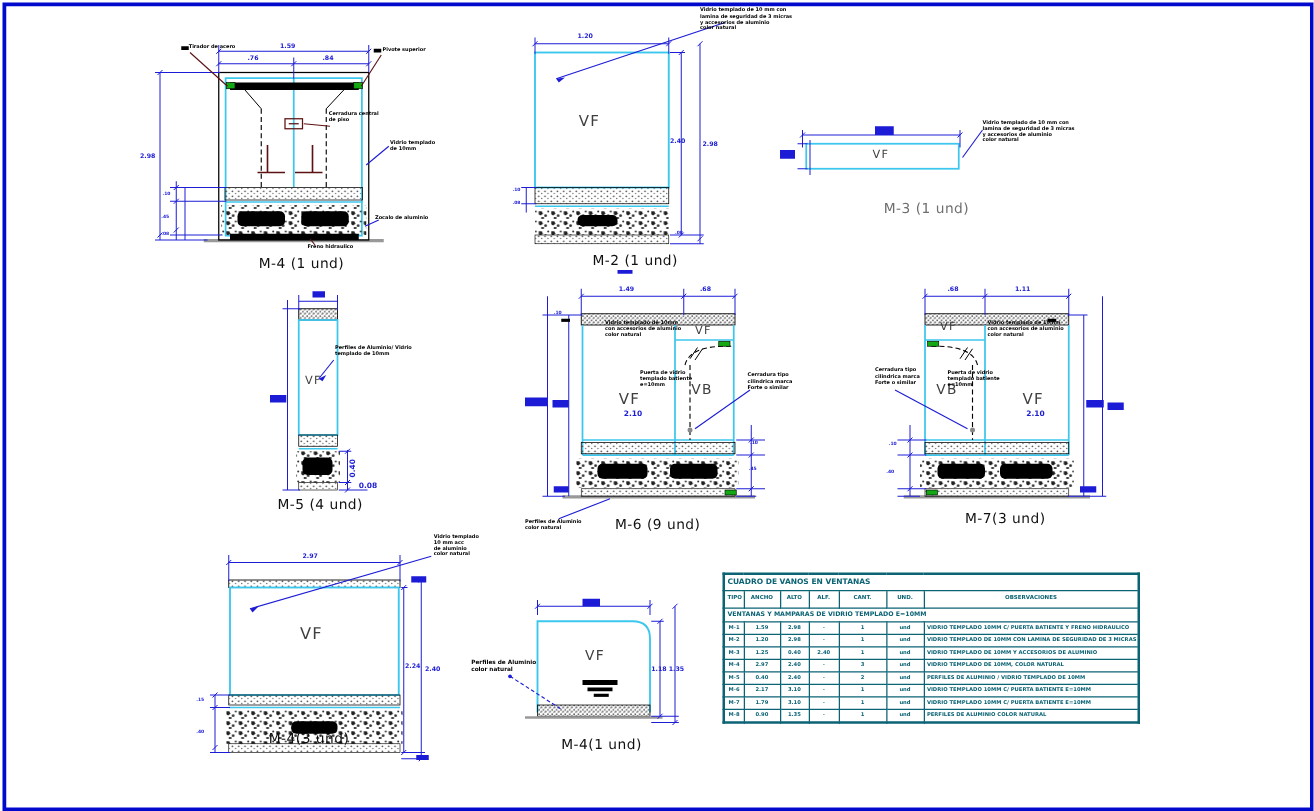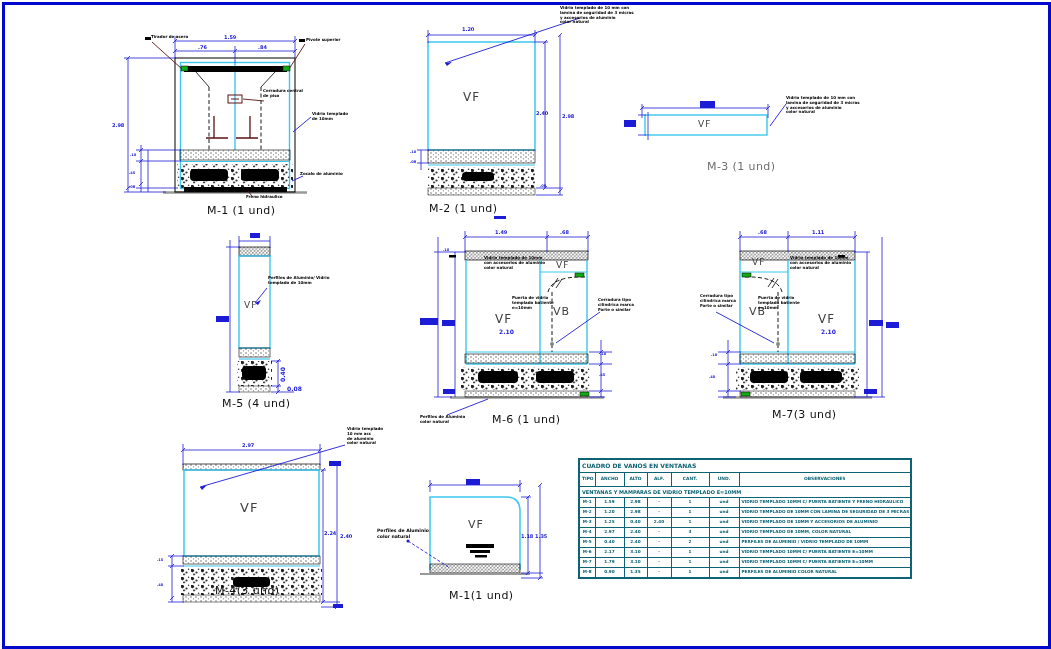--- a/index.html
+++ b/index.html
@@ -332,36 +332,36 @@
   <div class="txt ann" style="left:312px;top:112px">
       <span>Vidrio templado</span>
       <span>de 10mm</span>
     </div>
   <div class="txt ann" style="left:300px;top:172px">
       <span>Zocalo de aluminio</span>
     </div>
   <div class="txt ann" style="left:246px;top:195px">
       <span>Freno hidraulico</span>
     </div>
-  <div class="txt mtitle" style="left:207px;top:204px">M-1 (1 und)</div>
+  <div class="txt mtitle" style="left:207px;top:204px">M-4 (1 und)</div>
 
   <div class="txt vf" style="left:463px;top:90px">VF</div>
   <div class="txt dim" style="left:462px;top:26px">1.20</div>
   <div class="txt dim" style="left:536px;top:110px">2.40</div>
   <div class="txt dim" style="left:562px;top:113px">2.98</div>
   <div class="txt dim sm" style="left:540px;top:184px">.08</div>
   <div class="txt dim sm" style="left:410px;top:150px">.10</div>
   <div class="txt dim sm" style="left:410px;top:160px">.08</div>
   <div class="txt ann" style="left:560px;top:6px">
       <span>Vidrio templado de 10 mm con</span>
       <span>lamina de seguridad de 3 micras</span>
       <span>y  accesorios  de  aluminio</span>
       <span>color natural</span>
     </div>
-  <div class="txt mtitle" style="left:429px;top:202px">M-2 (1 und)</div>
+  <div class="txt mtitle" style="left:474px;top:202px">M-2 (1 und)</div>
 
   <div class="txt vf smal" style="left:698px;top:119px">VF</div>
   <div class="txt ann" style="left:786px;top:96px">
       <span>Vidrio templado de 10 mm con</span>
       <span>lamina de seguridad de 3 micras</span>
       <span>y  accesorios  de  aluminio</span>
       <span>color natural</span>
     </div>
   <div class="txt mtitle gray" style="left:707px;top:160px">M-3 (1 und)</div>
 
@@ -395,21 +395,21 @@
     </div>
   <div class="txt ann" style="left:598px;top:298px">
       <span>Cerradura tipo</span>
       <span>cilindrica  marca</span>
       <span>Forte o similar</span>
     </div>
   <div class="txt ann" style="left:420px;top:415px">
       <span>Perfiles de Aluminio</span>
       <span>color natural</span>
     </div>
-  <div class="txt mtitle" style="left:492px;top:413px">M-6 (1 und)</div>
+  <div class="txt mtitle" style="left:492px;top:413px">M-6 (9 und)</div>
 
   <div class="txt dim" style="left:758px;top:229px">.68</div>
   <div class="txt dim" style="left:812px;top:229px">1.11</div>
   <div class="txt dim sm" style="left:711px;top:353px">.10</div>
   <div class="txt dim sm" style="left:709px;top:375px">.40</div>
   <div class="txt vf smal" style="left:752px;top:257px">VF</div>
   <div class="txt vf mid" style="left:749px;top:305px">VB</div>
   <div class="txt vf" style="left:818px;top:312px">VF</div>
   <div class="txt dim md" style="left:821px;top:328px">2.10</div>
   <div class="txt ann" style="left:700px;top:294px">
@@ -443,21 +443,21 @@
     </div>
   <div class="txt mtitle" style="left:215px;top:584px">M-4(3 und)</div>
 
   <div class="txt vf mid" style="left:468px;top:518px">VF</div>
   <div class="txt dim" style="left:521px;top:533px">1.18</div>
   <div class="txt dim" style="left:535px;top:533px">1.35</div>
   <div class="txt ann" style="left:377px;top:528px;font-size:4.6px">
       <span>Perfiles de Aluminio</span>
       <span>color natural</span>
     </div>
-  <div class="txt mtitle" style="left:449px;top:589px">M-1(1 und)</div>
+  <div class="txt mtitle" style="left:449px;top:589px">M-4(1 und)</div>
 
   <table id="schedule">
     <colgroup>
       <col style="width:16px">
         <col style="width:29px">
         <col style="width:23px">
       <col style="width:24px">
         <col style="width:38px">
         <col style="width:30px">
         <col style="width:172px">

